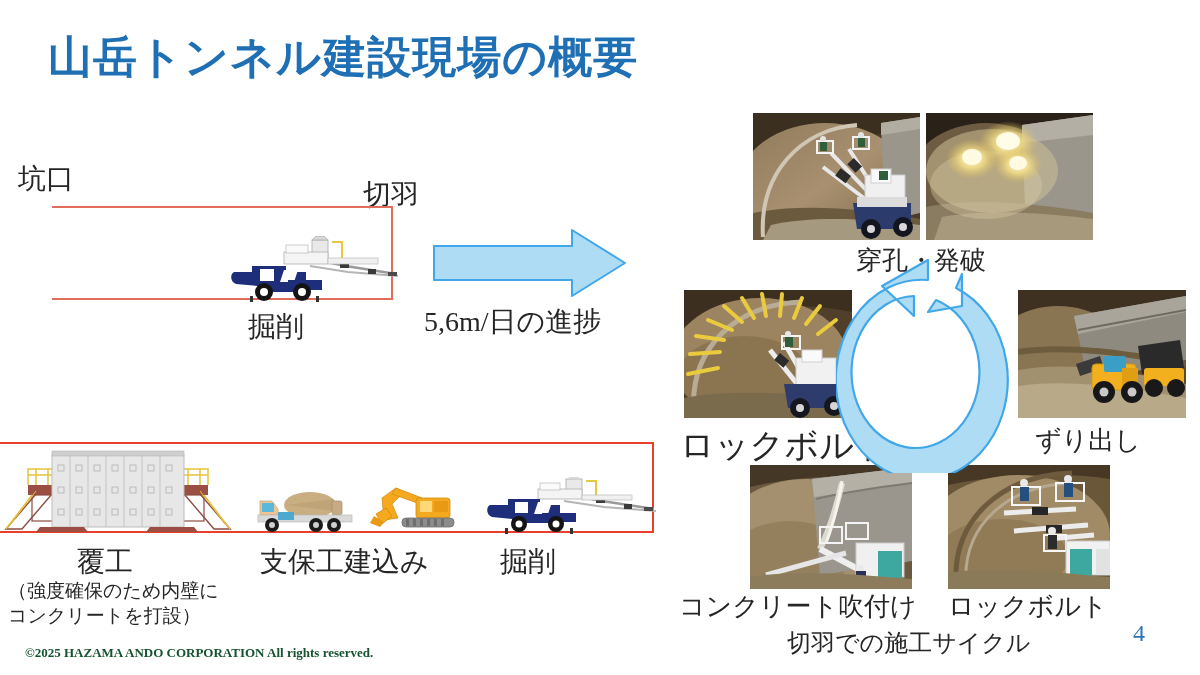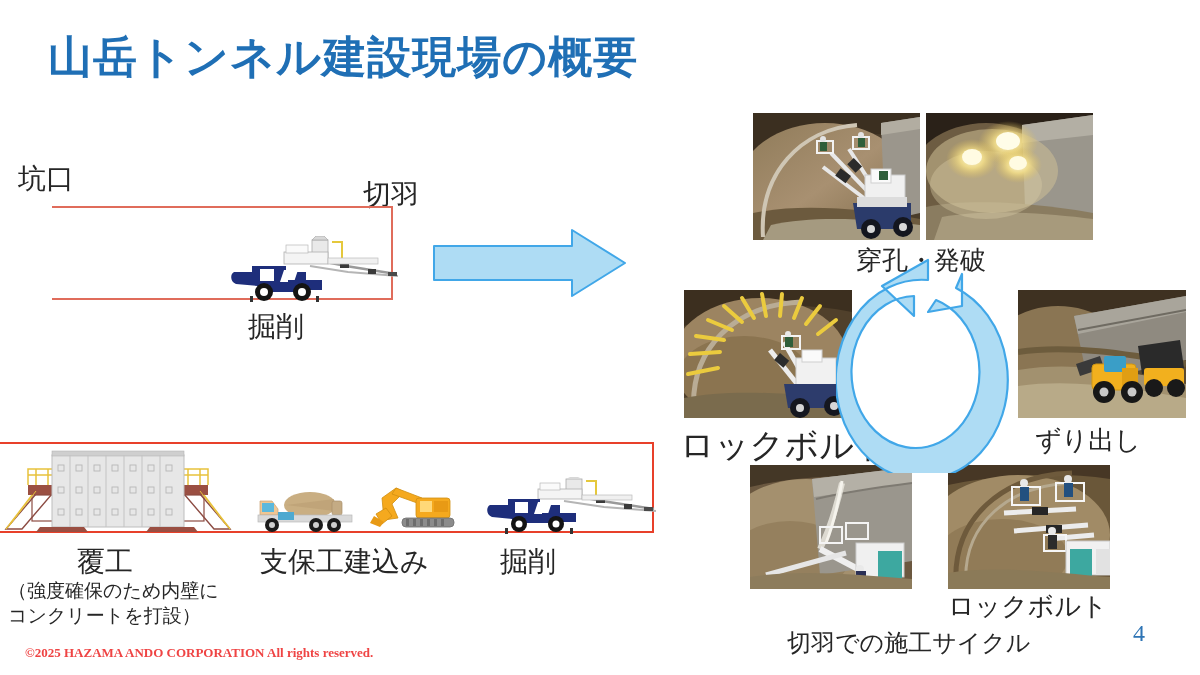--- a/index.html
+++ b/index.html
@@ -48,21 +48,21 @@
 
   #label-lining{position:absolute;left:77px;top:543px;font-size:28px;}
   #label-invert{position:absolute;left:260px;top:543px;font-size:28px;}
   #label-excavation-bottom{position:absolute;left:500px;top:543px;font-size:28px;}
   #note-lining{position:absolute;left:8px;top:578px;font-size:19px;line-height:25px;color:#262626;}
   #note-invert{position:absolute;left:252px;top:578px;font-size:19px;line-height:25px;color:#262626;}
 
   
   #copyright{
     position:absolute;left:25px;top:645px;
-    font-size:13px;font-weight:bold;color:#ef4444;letter-spacing:0px;
+    font-size:13px;font-weight:bold;color:#14532d;letter-spacing:0px;
   }
 
   
   .photo{position:absolute;overflow:hidden;background:#5a4632;}
   .photo svg{display:block;width:100%;height:100%;}
 
   #photo-drilling{left:753px;top:113px;width:167px;height:127px;}
   #photo-blasting{left:926px;top:113px;width:167px;height:127px;}
   #label-drilling-blasting{position:absolute;left:856px;top:243px;font-size:26px;}
 
@@ -127,20 +127,21 @@
       <rect x="22" y="60" width="3" height="6" fill="#333"></rect>
       <rect x="88" y="60" width="3" height="6" fill="#333"></rect>
     </g>
   </svg>
 
   <div id="label-excavation-top" class="jp">掘削</div>
 
   <svg id="progress-arrow" viewBox="0 0 195 70">
     <path d="M2 18 L140 18 L140 2 L193 35 L140 68 L140 52 L2 52 Z" fill="#AEDCF4" stroke="#41A7E8" stroke-width="2" stroke-linejoin="round"></path>
   </svg>
+  <div id="label-progress" class="jp">5,6m/日の進捗</div>
 
   <div id="red-box-bottom"></div>
 
   <svg id="lining-form" viewBox="0 0 232 94">
     <g>
 
       <path d="M4 88 L40 46 L56 46 L20 88 Z" fill="none" stroke="#8C4B42" stroke-width="1.4"></path>
       <path d="M228 88 L192 46 L176 46 L212 88 Z" fill="none" stroke="#8C4B42" stroke-width="1.4"></path>
 
       <rect x="26" y="44" width="40" height="10" fill="#9A4F42"></rect>
@@ -489,20 +490,21 @@
       <circle cx="104" cy="66" r="4" fill="#e8e8e8"></circle>
         <rect x="100" y="70" width="9" height="14" fill="#2b2b2b"></rect>
 
       <rect x="118" y="76" width="44" height="34" fill="#f1f1f1" stroke="#cacaca" stroke-width="1"></rect>
       <rect x="122" y="84" width="22" height="30" fill="#3DA8A0"></rect>
       <rect x="148" y="84" width="14" height="26" fill="#e2e2e2"></rect>
       <path d="M0 108 C50 100 110 108 162 112 L162 124 L0 124 Z" fill="#8b7a58"></path>
     </svg>
   </div>
 
+  <div id="label-shotcrete" class="jp">コンクリート吹付け</div>
   <div id="label-support" class="jp">ロックボルト</div>
 
   <svg id="cycle-arrow" viewBox="0 0 180 215">
     <path d="M92 8
              A 86 100 0 1 0 120 16
              L 126 2
              L 126 34
              L 92 40
              L 100 28
              A 64 76 0 1 1 78 24

